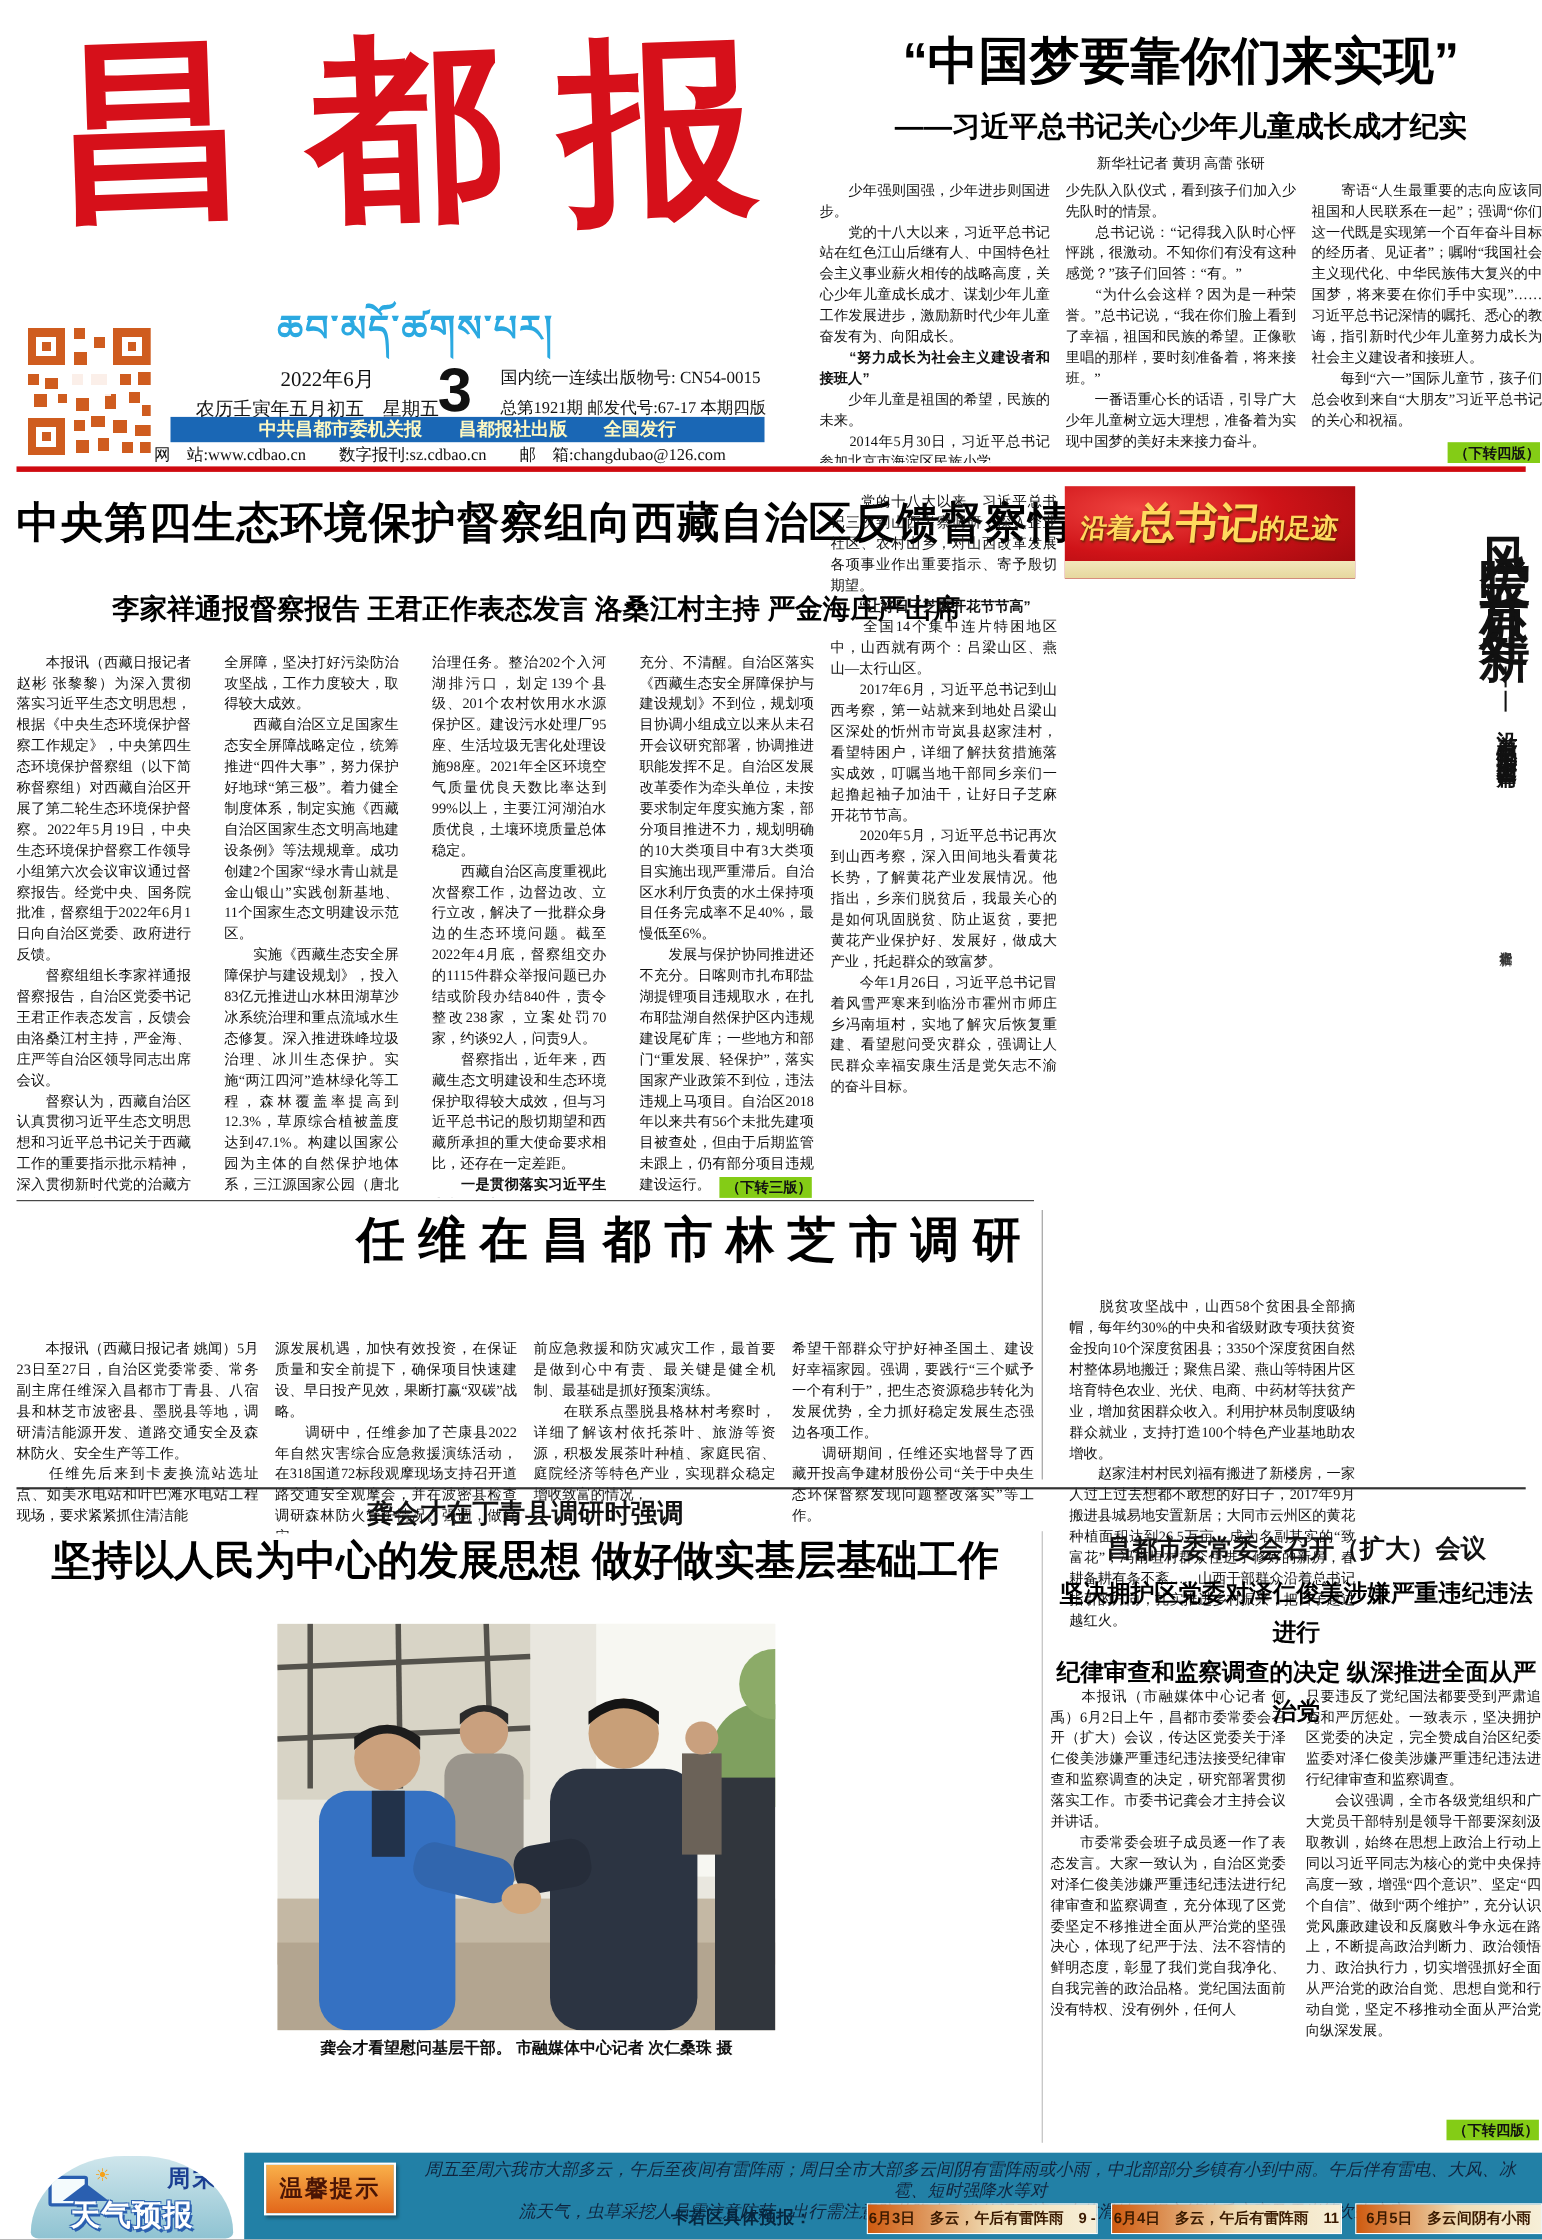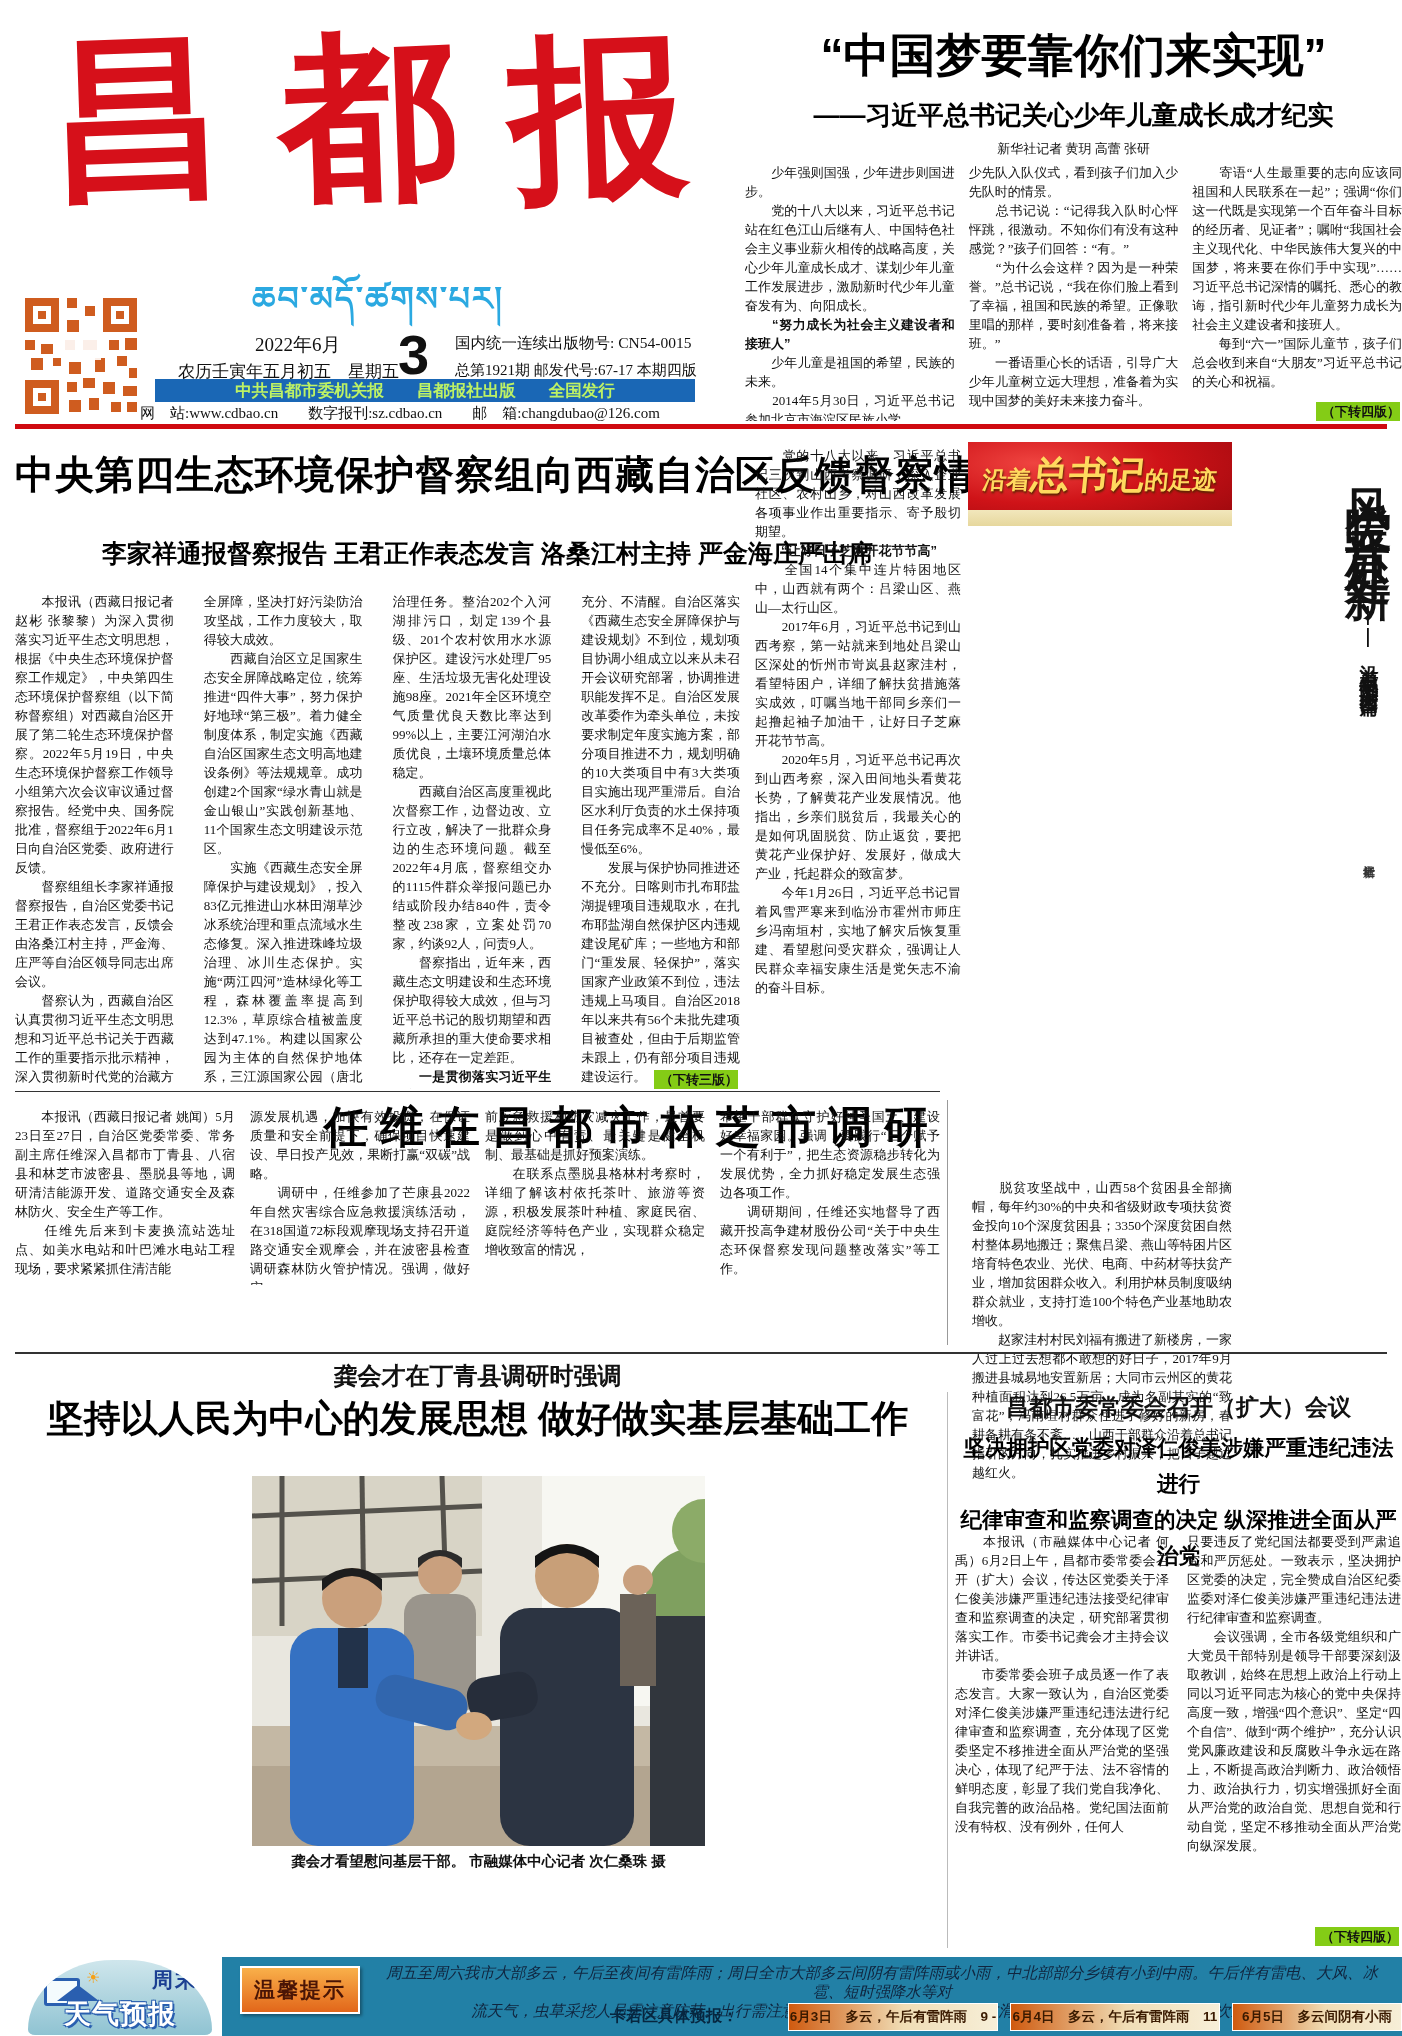--- a/index.html
+++ b/index.html
@@ -11,21 +11,21 @@
       font-weight:900;color:#d6101a;font-size:178px;line-height:1;width:640px;left:48px;top:28px;}
   .paper-title span{transform:rotate(-2deg);}
   .tibetan{left:168px;top:262px;width:420px;text-align:center;color:#2ba9e1;font-weight:bold;
       font-size:33px;letter-spacing:2px;}
   .qr{left:25px;top:298px;}
   .d1{left:255px;top:332px;font-size:19px;}
   .d2{left:178px;top:360px;font-size:17px;}
   .bignum{left:398px;top:322px;font-family:"Liberation Sans",sans-serif;font-weight:900;font-size:56px;}
   .iss1{left:455px;top:333px;font-size:15.5px;}
   .iss2{left:455px;top:361px;font-size:15px;}
-  .orgbar{left:155px;top:379px;width:540px;height:23px;background:#1a67b5;color:#bef264;
+  .orgbar{left:155px;top:379px;width:540px;height:23px;background:#1a67b5;color:#fef9c3;
       font-family:"Liberation Sans",sans-serif;font-weight:bold;font-size:16.5px;line-height:23px;text-align:center;}
   .contact{left:140px;top:404px;font-size:15px;}
   .redrule{left:15px;top:424px;width:1372px;height:5px;background:#cf0a10;}
   
   .h-sans{font-family:"Liberation Sans",sans-serif;font-weight:900;color:#000;}
   .kicker{font-family:"Liberation Sans",sans-serif;font-weight:bold;text-align:center;}
   .byline{text-align:center;font-size:13px;}
   .cols{display:flex;}
   .col{font-size:13px;line-height:19px;text-align:justify;overflow:hidden;white-space:pre-line;position:relative;}
   .inhead{display:block;font-weight:bold;font-family:"Liberation Sans",sans-serif;}
@@ -180,21 +180,21 @@
 　　今年1月26日，习近平总书记冒着风雪严寒来到临汾市霍州市师庄乡冯南垣村，实地了解灾后恢复重建、看望慰问受灾群众，强调让人民群众幸福安康生活是党矢志不渝的奋斗目标。</span></div>
   <div class="abs col" style="left:972px;top:536px;width:260px;height:552px;">　　脱贫攻坚战中，山西58个贫困县全部摘帽，每年约30%的中央和省级财政专项扶贫资金投向10个深度贫困县；3350个深度贫困自然村整体易地搬迁；聚焦吕梁、燕山等特困片区培育特色农业、光伏、电商、中药材等扶贫产业，增加贫困群众收入。利用护林员制度吸纳群众就业，支持打造100个特色产业基地助农增收。
 　　赵家洼村村民刘福有搬进了新楼房，一家人过上过去想都不敢想的好日子，2017年9月搬进县城易地安置新居；大同市云州区的黄花种植面积达到26.5万亩，成为名副其实的“致富花”；冯南垣村群众住进了修好的新房，春耕备耕有条不紊……山西干部群众沿着总书记指引的方向，扎实推进乡村振兴，把日子越过越红火。</div>
 
   <div class="abs vblock">
     <span class="vmain">风暖三晋处处新</span><span class="vsub">——沿着总书记的足迹之山西篇</span><span class="vby">新华社记者</span>
   </div>
   <div class="abs" style="left:947px;top:1100px;width:1px;height:245px;background:#999;"></div>
 
   <div class="abs h-sans" style="left:15px;top:1098px;width:925px;text-align:right;font-size:44px;letter-spacing:12px;">任维在昌都市林芝市调研</div>
-  <div class="abs cols" style="left:15px;top:1107px;width:925px;gap:15px;">
+  <div class="abs cols" style="left:15px;top:1216px;width:925px;gap:15px;">
     <div class="col" style="width:220px;height:178px;">　　本报讯（西藏日报记者 姚闻）5月23日至27日，自治区党委常委、常务副主席任维深入昌都市丁青县、八宿县和林芝市波密县、墨脱县等地，调研清洁能源开发、道路交通安全及森林防火、安全生产等工作。
 　　任维先后来到卡麦换流站选址点、如美水电站和叶巴滩水电站工程现场，要求紧紧抓住清洁能</div>
     <div class="col" style="width:220px;height:178px;">源发展机遇，加快有效投资，在保证质量和安全前提下，确保项目快速建设、早日投产见效，果断打赢“双碳”战略。
 　　调研中，任维参加了芒康县2022年自然灾害综合应急救援演练活动，在318国道72标段观摩现场支持召开道路交通安全观摩会，并在波密县检查调研森林防火管护情况。强调，做好灾</div>
     <div class="col" style="width:220px;height:178px;">前应急救援和防灾减灾工作，最首要是做到心中有责、最关键是健全机制、最基础是抓好预案演练。
 　　在联系点墨脱县格林村考察时，详细了解该村依托茶叶、旅游等资源，积极发展茶叶种植、家庭民宿、庭院经济等特色产业，实现群众稳定增收致富的情况，</div>
     <div class="col" style="width:220px;height:178px;">希望干部群众守护好神圣国土、建设好幸福家园。强调，要践行“三个赋予一个有利于”，把生态资源稳步转化为发展优势，全力抓好稳定发展生态强边各项工作。
 　　调研期间，任维还实地督导了西藏开投高争建材股份公司“关于中央生态环保督察发现问题整改落实”等工作。</div>
   </div>
 

